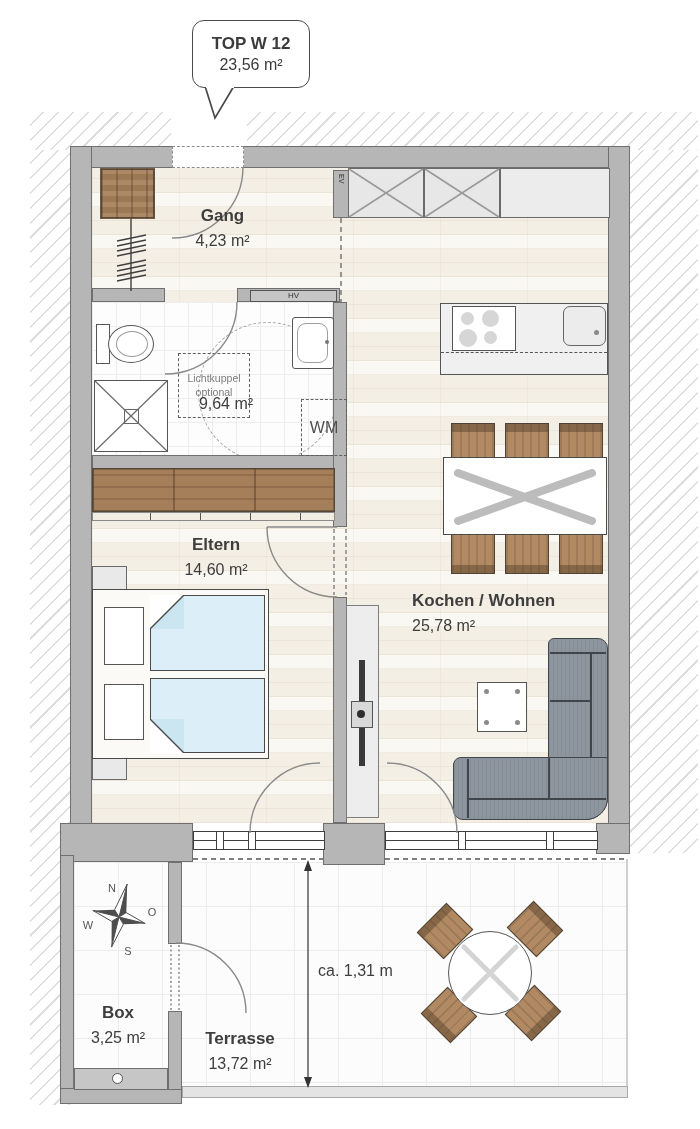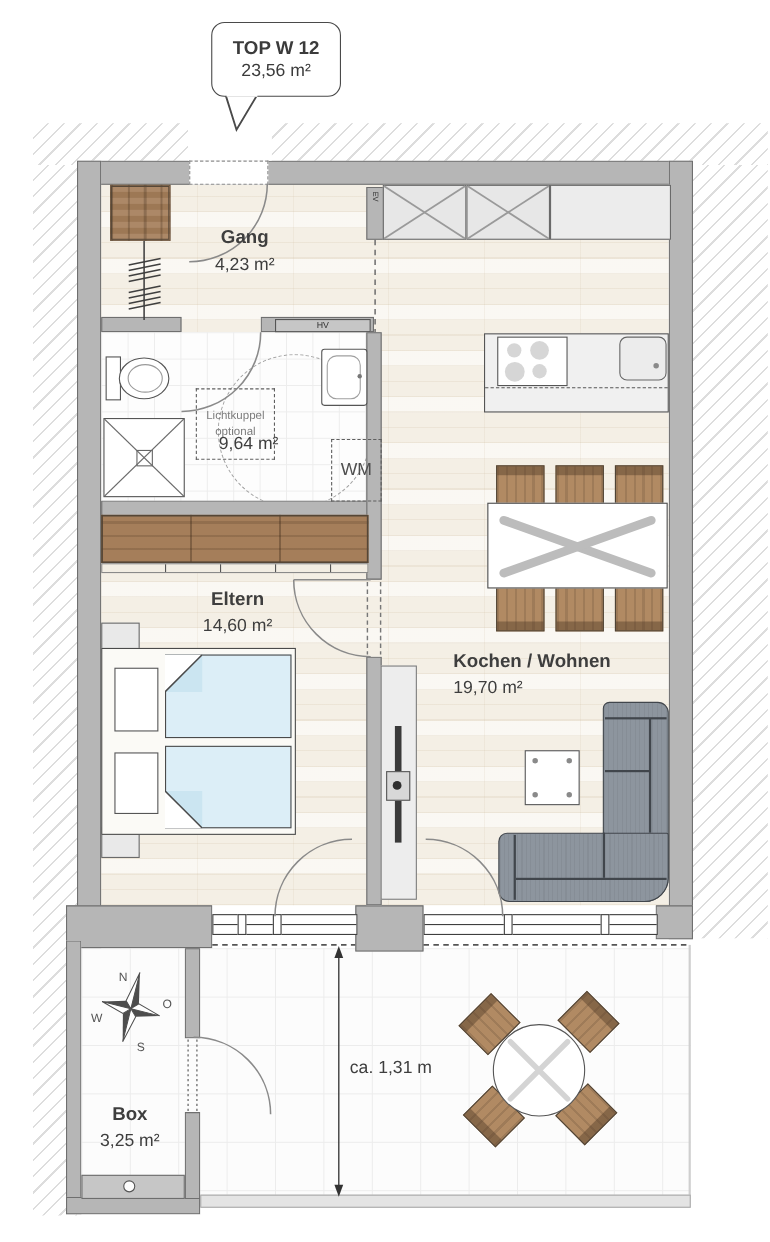--- a/index.html
+++ b/index.html
@@ -312,25 +312,29 @@
   </div>
   <div class="a rlabel" style="left:165px; top:392px; width:122px;">
     <span class="rarea">9,64 m²</span>
   </div>
   <div class="a rlabel" style="left:140px; top:532px; width:152px;">
     <span class="rname">Eltern</span>
     <span class="rarea">14,60 m²</span>
   </div>
   <div class="a rlabel left" style="left:412px; top:588px; width:180px;">
     <span class="rname">Kochen / Wohnen</span>
-    <span class="rarea">19,70 m²</span>
+    <span class="rarea">25,78 m²</span>
   </div>
   <div class="a rlabel" style="left:62px; top:1000px; width:112px;">
     <span class="rname">Box</span>
     <span class="rarea">3,25 m²</span>
+  </div>
+  <div class="a rlabel" style="left:165px; top:1026px; width:150px;">
+    <span class="rname">Terrasse</span>
+    <span class="rarea">13,72 m²</span>
   </div>
   <div class="a" style="left:318px; top:962px; font-size:16px; color:#3e3e3e;">
     <span>ca. 1,31 m</span>
   </div>
 
   <svg class="a" style="left:190px; top:84px;" width="60" height="38" viewBox="0 0 60 38">
     <path d="M15 1 L25 34 L44 1 Z" fill="#ffffff" stroke="none"></path>
     <path d="M15 2 L25 34 L44 2" fill="#ffffff" stroke="#4a4a4a" stroke-width="1.7"></path>
   </svg>
   <div class="a" style="left:192px; top:20px; width:118px; height:68px; background:#fff; border:1.7px solid #4a4a4a; border-radius:12px; display:flex; flex-direction:column; align-items:center; justify-content:center;">

